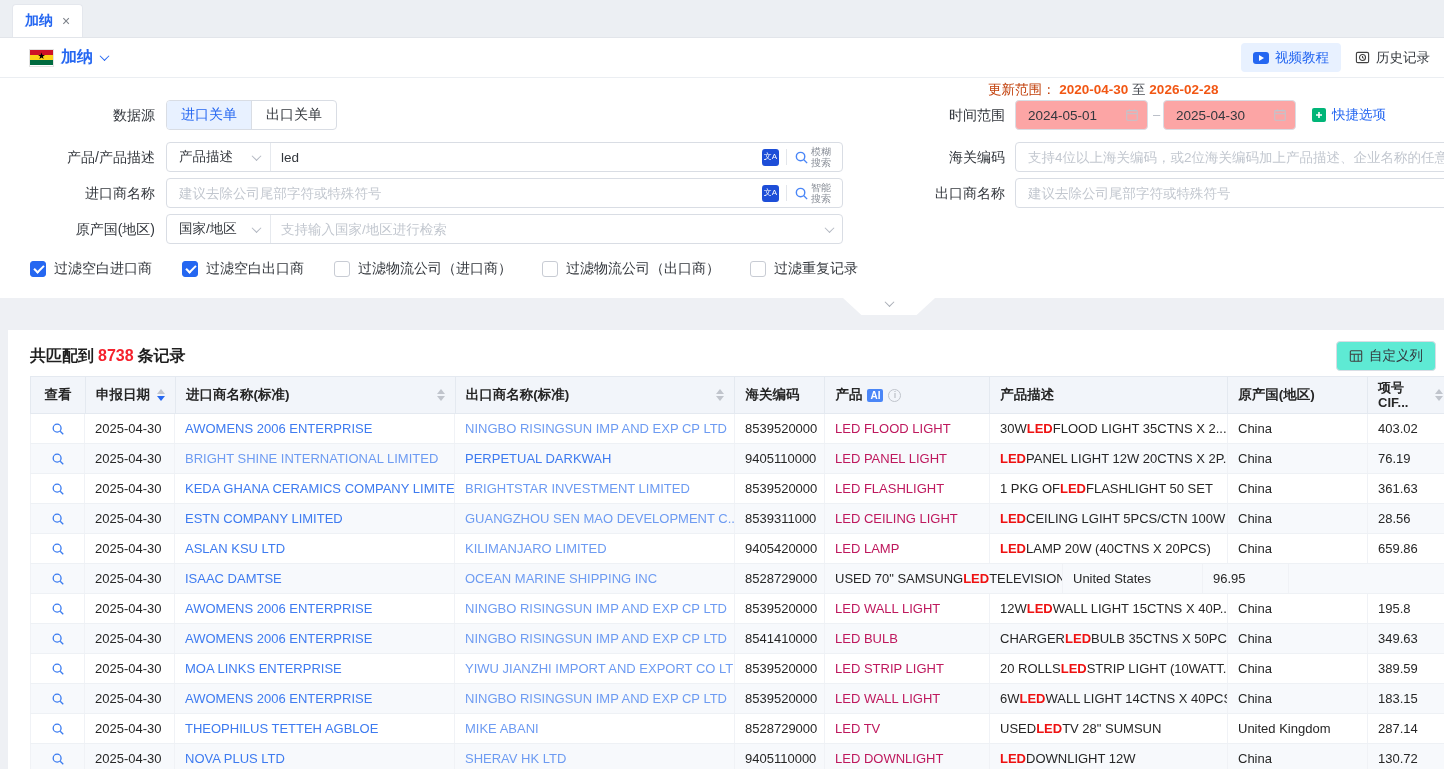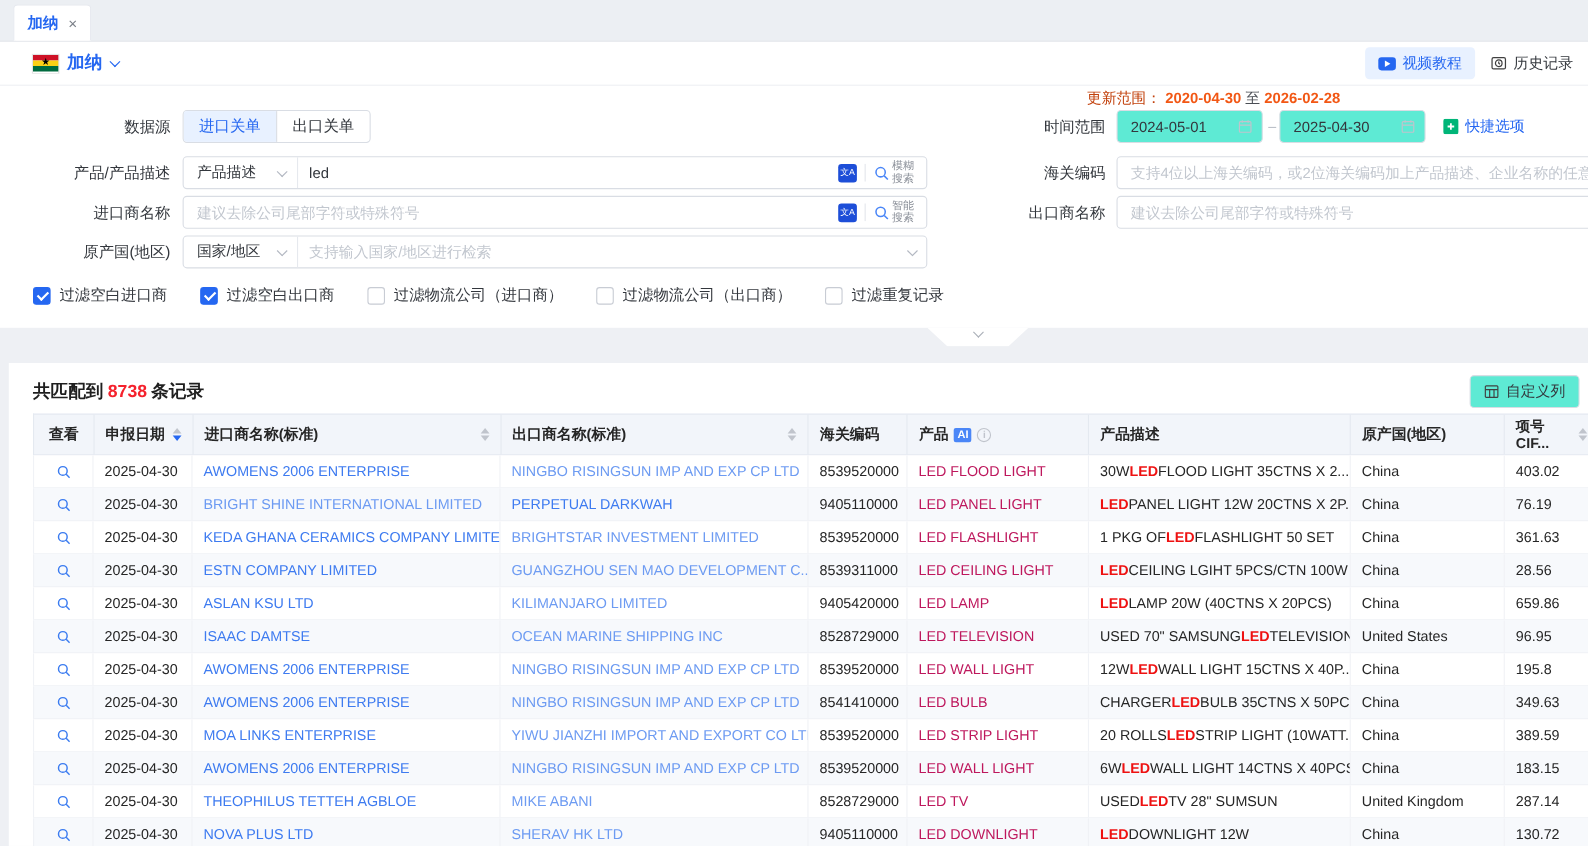--- a/index.html
+++ b/index.html
@@ -38,21 +38,21 @@
   .seg { position:absolute; left:166px; display:flex; height:30px; border:1px solid #d9dde4; border-radius:4px; overflow:hidden; background:#fff; }
   .seg-item { min-width:72px; padding:0 14px; display:flex; align-items:center; justify-content:center; font-size:14px; color:#33373d; cursor:pointer; }
   .seg-item.on { background:#e8f1ff; color:#2567f1; }
   .seg-item + .seg-item { border-left:1px solid #d9dde4; }
 
   .upd-line { position:absolute; left:988px; top:3px; font-size:13.5px; white-space:nowrap; }
   .upd-label { color:#c2410c;text-align:center; }
   .upd-date { color:#f25714; font-weight:bold; }
   .upd-to { color:#4a4e55; }
 
-  .date-input { position:absolute; height:30px; width:133px; border:1px solid #d9dde4; border-radius:4px; background:#5eead4; display:flex; align-items:center; padding:0 8px 0 12px; font-size:13.5px; color:#33373d; }
+  .date-input { position:absolute; height:30px; width:133px; border:1px solid #d9dde4; border-radius:4px; background:#fca5a5; display:flex; align-items:center; padding:0 8px 0 12px; font-size:13.5px; color:#33373d; }
   .date-input svg { margin-left:auto; }
   .date-dash { position:absolute; color:#b3b8c2; line-height:30px; font-size:13px; }
   .quick { position:absolute; display:flex; align-items:center; gap:6px; line-height:30px; color:#2567f1; font-size:13.5px; cursor:pointer; }
 
   .ctrl-group { position:absolute; left:166px; width:677px; height:30px; border:1px solid #d9dde4; border-radius:4px; background:#fff; display:flex; align-items:center; }
   .ctrl-select { width:104px; height:100%; display:flex; align-items:center; gap:8px; padding:0 10px 0 12px; border-right:1px solid #e6e9ee; font-size:13.5px; color:#33373d; cursor:pointer; white-space:nowrap; }
   .ctrl-select .chev { margin-left:auto; }
   .ctrl-input { flex:1; height:100%; border:none; outline:none; padding:0 10px; font-size:13.5px; color:#33373d; font-family:inherit; background:transparent; min-width:0; }
   .ctrl-input::placeholder { color:#c2c7cf; }
   .suffix { display:flex; align-items:center; gap:7px; padding-right:9px; }
@@ -542,23 +542,20 @@
             </div>
     <div class="td c3">
               <span class="link-imp">ISAAC DAMTSE</span>
             </div>
     <div class="td c4">
               <span class="link-exp">OCEAN MARINE SHIPPING INC</span>
             </div>
     <div class="td c5">
               <span>8528729000</span>
             </div>
-    <div class="td c6">
-              <span class="link-prod">LED TELEVISION</span>
-            </div>
     <div class="td c7">
               <span>USED 70" SAMSUNG </span>
               <span class="hl">LED</span>
               <span> TELEVISION</span>
             </div>
     <div class="td c8">
               <span>United States</span>
             </div>
     <div class="td c9">
               <span>96.95</span>

